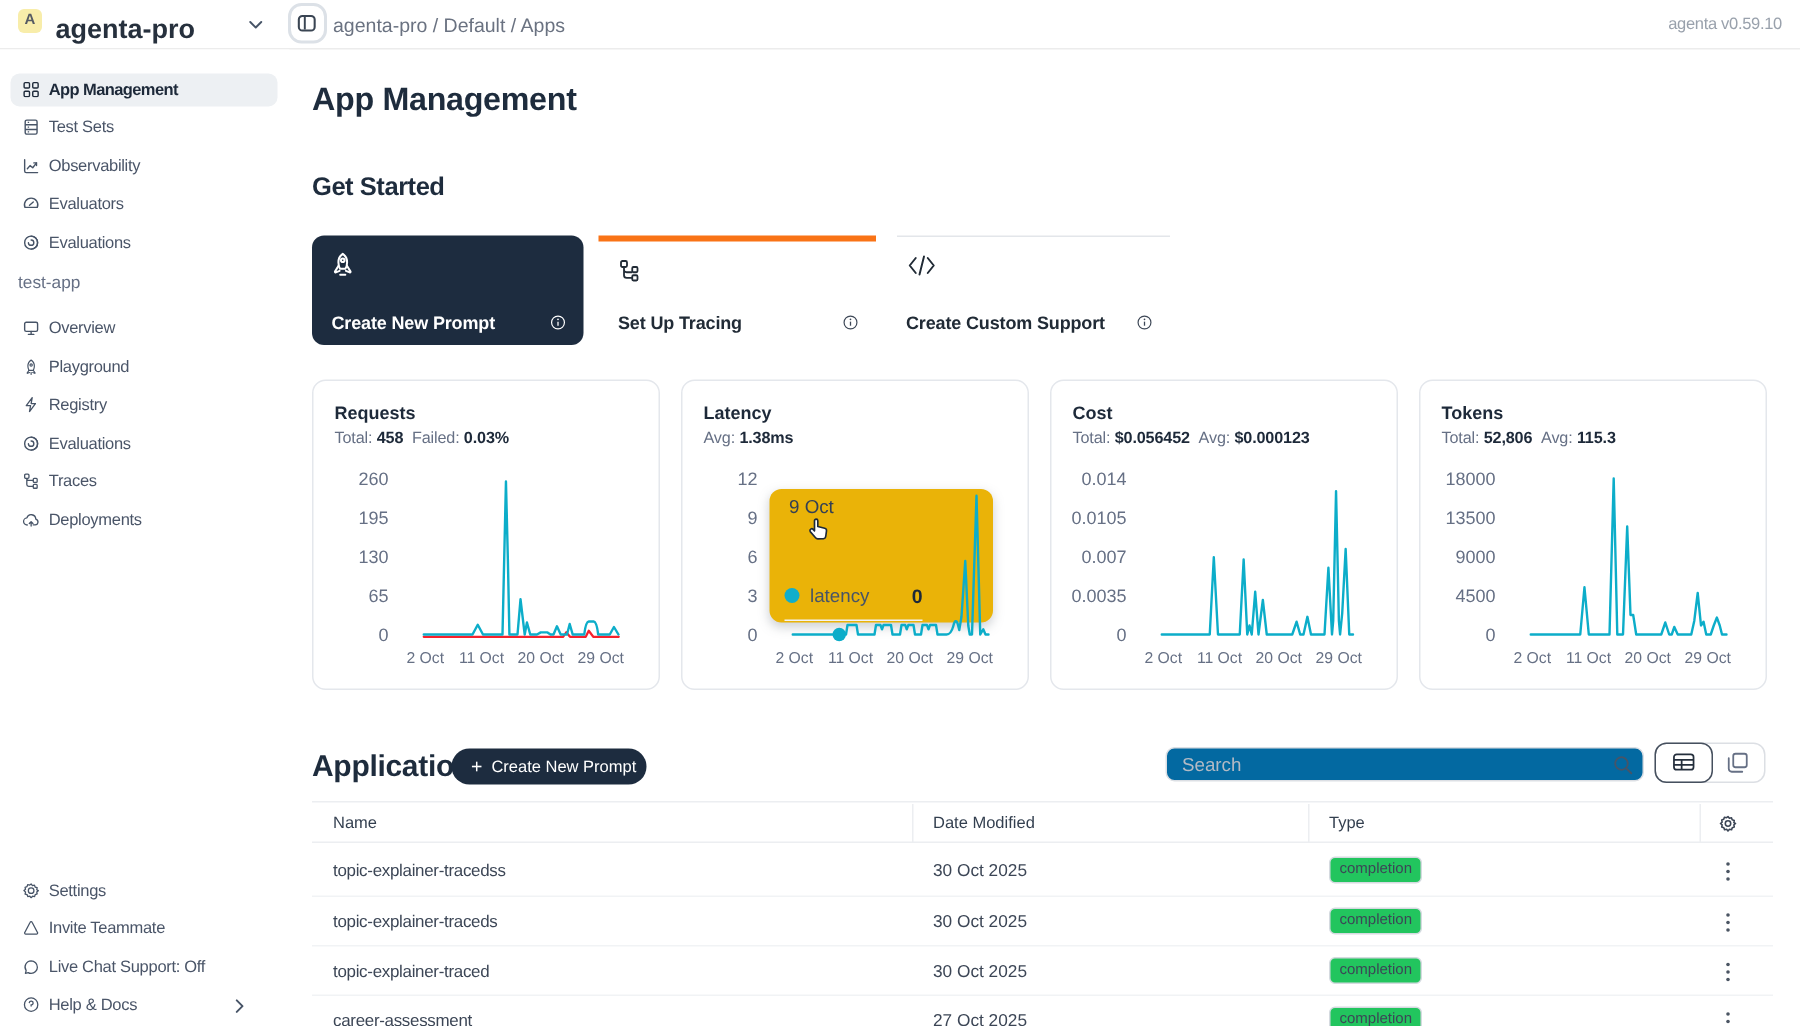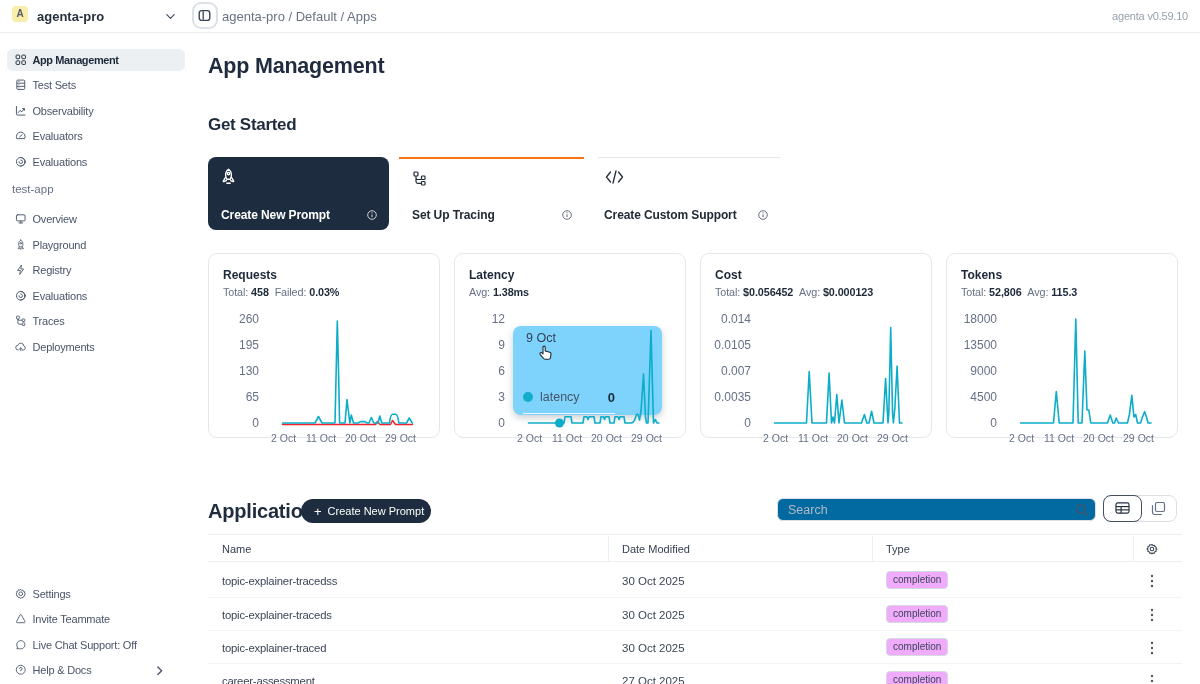--- a/index.html
+++ b/index.html
@@ -5,21 +5,21 @@
 * { margin:0; padding:0; box-sizing:border-box; }
 html,body { width:1200px; height:684px; overflow:hidden; background:#fff;
   font-family:"Liberation Sans", sans-serif; color:#1e2939; }
 
 
 #header { position:absolute; left:0; top:0; width:1200px; height:33px;
   border-bottom:1px solid #ececec; background:#fff; }
 #avatar { position:absolute; left:12px; top:6px; width:16px; height:16px;
   border-radius:4px; background:#f8edaa; color:#555a63; font-size:10px;
   font-weight:bold; text-align:center; line-height:16px; }
-#wsname { position:absolute; left:37px; top:9px; font-size:13px; font-weight:bold; color:#26303d; }
+#wsname { position:absolute; left:37px; top:9px; font-size:18px; font-weight:bold; color:#26303d; }
 #chev { position:absolute; left:165px; top:11px; width:11px; height:11px; }
 #panelbtn { position:absolute; left:192px; top:2px; width:26px; height:27px;
   border:2.5px solid #dce1e7; border-radius:9px; background:#fff; }
 #crumb { position:absolute; left:222px; top:9px; font-size:13px; color:#6a7281; }
 #version { position:absolute; right:12px; top:10px; font-size:11px; letter-spacing:-0.2px; color:#99a1ac; }
 
 
 #sidebar { position:absolute; left:0; top:33px; width:193px; height:651px; background:#fff; }
 .navitem { position:absolute; left:7px; width:178px; height:22px; border-radius:6px;
   display:flex; align-items:center; font-size:11px; letter-spacing:-0.2px; color:#4a5568; }
@@ -31,35 +31,35 @@
 
 #main { position:absolute; left:193px; top:33px; width:1007px; height:651px; }
 h1.pagetitle { position:absolute; left:15px; top:21px; font-size:21.5px; font-weight:bold; color:#1e2c3d; letter-spacing:-0.2px; }
 h2.section { position:absolute; left:15px; top:82px; font-size:17px; font-weight:bold; color:#1e2c3d; letter-spacing:-0.3px; }
 
 
 .gscard { position:absolute; top:124px; height:73px; }
 .gscard .title { position:absolute; left:13px; bottom:8px; font-size:12px; font-weight:bold; letter-spacing:-0.1px; }
 .gscard .info { position:absolute; right:12px; bottom:10px; width:10px; height:10px; }
 #gs1 { left:15px; width:181px; background:#1d2c3f; border-radius:8px; color:#fff; }
-#gs2 { left:206px; width:185px; border-top:2px solid #f97316; color:#212b36; }
+#gs2 { left:206px; width:185px; border-top:4px solid #f97316; color:#212b36; }
 #gs3 { left:405px; width:182px; border-top:1px solid #e3e6ea; color:#212b36; }
 .gsicon { position:absolute; left:13px; top:10px; }
 
 
-.mcard { position:absolute; top:220px; width:232px; height:185px; background:#fff;
+.mcard { position:absolute; top:220px; width:232px; height:207px; background:#fff;
   border:1px solid #e4e7ec; border-radius:9px; }
 .mcard .mtitle { position:absolute; left:14px; top:14px; font-size:12px; font-weight:bold; color:#1d2939; }
 .mcard .msub { position:absolute; left:14px; top:32px; font-size:10.8px; letter-spacing:-0.1px; color:#667085; }
 .mcard .msub b { color:#1d2939; }
 .mcard svg.plot { position:absolute; left:0; top:0; z-index:4; }
 
 
 #tooltip { position:absolute; left:320px; top:293px; width:149px; height:89px;
-  background:#7dd3fc; border-radius:8px; box-shadow:0 3px 7px rgba(120,128,138,0.38); z-index:3; }
+  background:#eab308; border-radius:8px; box-shadow:0 3px 7px rgba(120,128,138,0.38); z-index:3; }
 #tooltip .tdate { position:absolute; left:13px; top:5px; font-size:12.5px; color:#344054; }
 #tooltip .trow { position:absolute; left:10px; top:55px; width:92px; display:flex; align-items:center; }
 #tooltip .dot { width:10px; height:10px; border-radius:50%; background:#10aecb; margin-right:7px; }
 #tooltip .tname { font-size:12.5px; color:#475467; }
 #tooltip .tval { margin-left:auto; font-size:13px; font-weight:bold; color:#1d2939; }
 
 
 #apptitle { position:absolute; left:15px; top:467px; font-size:20px; font-weight:bold; color:#1e2c3d; letter-spacing:-0.2px; }
 #newbtn { position:absolute; left:108px; top:466px; width:130px; height:24px; background:#1d2c3f;
   border-radius:12px; color:#fff; font-size:11px; line-height:24px; padding-left:13px; }
@@ -81,21 +81,21 @@
 .thead .hc { position:absolute; top:0; height:28px; line-height:29px; font-size:11px; color:#333f4f; }
 .hsep { position:absolute; top:1px; height:26px; width:1px; background:#eceef1; }
 .trow { position:relative; height:33px; border-bottom:1px solid #f1f3f5; }
 .trow.first { height:36px; }
 .trow.first .name, .trow.first .date { top:13px; }
 .trow.first .tag { top:9px; }
 .trow.first .dots { top:12px; }
 .trow .name { position:absolute; left:14px; top:11px; font-size:11.3px; letter-spacing:-0.2px; color:#3c4656; }
 .trow .date { position:absolute; left:414px; top:11px; font-size:11.5px; color:#3c4656; }
 .trow .tag { position:absolute; left:678px; top:7px; height:18px; line-height:16px; padding:0 6px;
-  border:1px solid #d5dae0; border-radius:4px; font-size:10px; color:#3c4656; background:#f0abfc; }
+  border:1px solid #d5dae0; border-radius:4px; font-size:10px; color:#3c4656; background:#22c55e; }
 .trow .dots { position:absolute; right:28px; top:10px; }
 </style>
 </head>
 <body>
 
 <div id="header">
   <div id="avatar">A</div>
   <div id="wsname">agenta-pro</div>
   <svg id="chev" viewBox="0 0 12 12">
       <path d="M2 4l4 4 4-4" stroke="#475467" stroke-width="1.4" fill="none" stroke-linecap="round" stroke-linejoin="round"></path>

